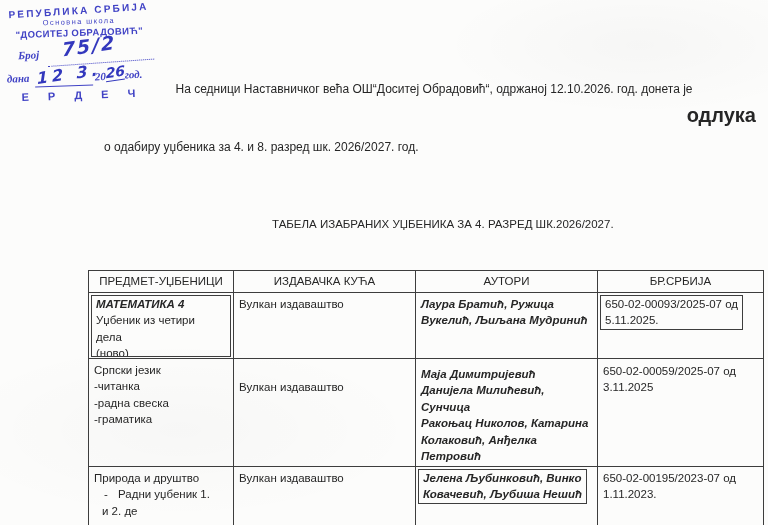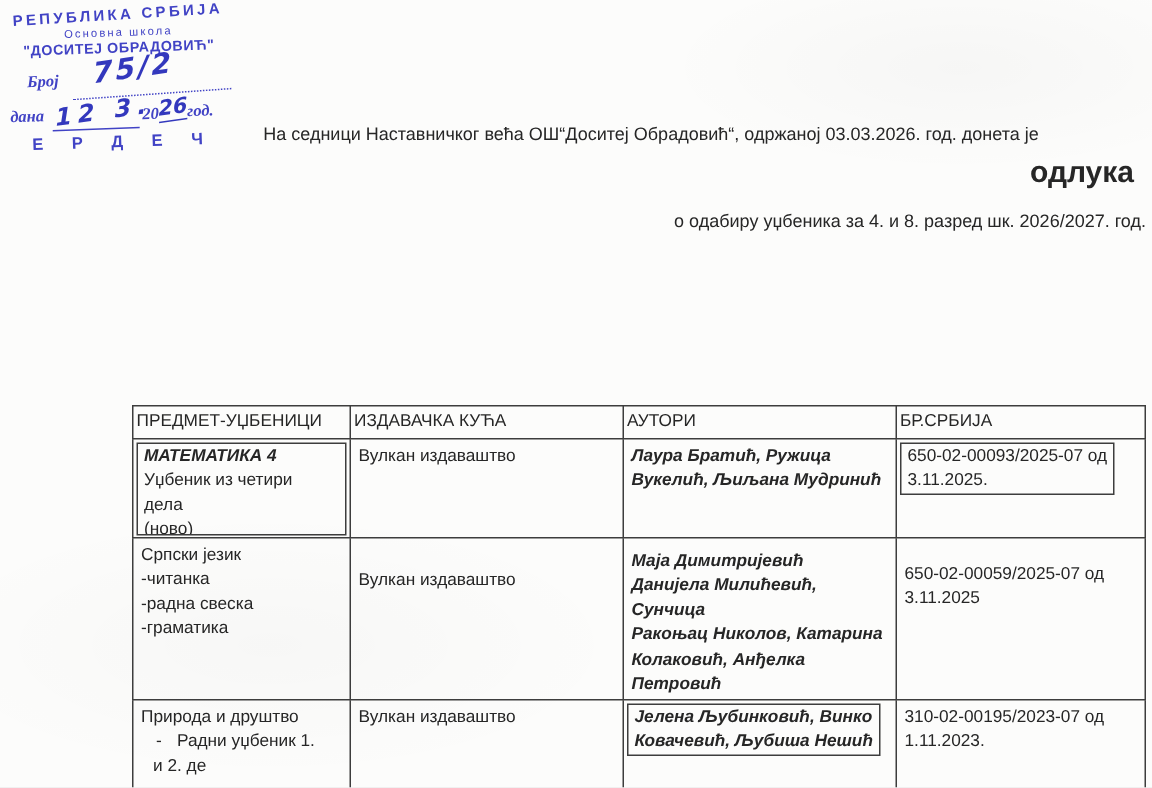--- a/index.html
+++ b/index.html
@@ -28,40 +28,40 @@
   .hand-year { position:absolute; left:99px; top:-5px; font-size:14px; border-bottom:1.4px solid #3338bd; }
   .dotline-number { position:absolute; left:30px; right:4px; bottom:3px; border-bottom:1.6px dotted #4143c5; transform:rotate(-2deg); }
   .dotline-date { position:absolute; left:28px; width:58px; bottom:2px; border-bottom:1.6px solid #4143c5; }
   .year-prefix { position:absolute; left:88px; top:1px; }
   .year-suffix { position:absolute; left:118px; top:0px; }
   .stamp-place { margin-top:1px; margin-left:18px; font-weight:bold; font-size:11px; letter-spacing:8px; white-space:nowrap; }
 
   
   .intro { position:absolute; left:104px; top:82px; width:660px; text-align:center; font-size:12px; }
   .decision-title { position:absolute; left:96px; top:104px; width:660px; text-align:right; font-size:20px; font-weight:bold; }
-  .subtitle { position:absolute; left:104px; top:140px; width:660px; text-align:right; font-size:12px; }
+  .subtitle { position:absolute; left:104px; top:140px; width:660px; text-align:left; font-size:12px; }
   .table-title { position:absolute; left:272px; top:218px; font-size:11.5px; }
 
   
   .table-wrap { position:absolute; left:88px; top:270px; }
   table { border-collapse:collapse; table-layout:fixed; width:675px; }
   td, th { border:1.4px solid #3d3d3d; vertical-align:top; font-size:11.5px; line-height:16.5px; padding:1px 5px; text-align:left; font-weight:normal; }
-  th { padding:2px 2px; vertical-align:middle; }
+  th { text-align:center; padding:2px 2px; vertical-align:middle; }
   tr.hdr { height:19px; }
   tr.r0 { height:64px; }
   tr.r1 { height:104px; }
   tr.r2 { height:68px; }
   .b { font-weight:bold;font-style:italic; }
   .inbox { border:1.2px solid #3d3d3d; padding:0 4px; }
   .inbox-full { height:62px; margin:1px 0 0 0; overflow:hidden; }
   .inbox-fit { display:inline-block; margin-top:1px; }
   td.no-pad { padding:1px 2px; }
   .pt20 { padding-top:20px; }
   .pt7 { padding-top:7px; }
-  .pt16 { padding-top:16px;margin-top:40px; }
+  .pt16 { padding-top:4px;margin-top:40px; }
   .pt3 { padding-top:3px; }
   .bullet-line { display:flex; }
   .bullet-dash { width:14px; margin-left:10px; text-align:left; }
   .bullet-cont { margin-left:8px; }
 </style>
 </head>
 <body>
 
 <div class="page">
 
@@ -78,23 +78,24 @@
       <span>дана</span>
       <span class="hand hand-date">12 3.</span>
       <span class="dotline-date"></span>
       <span class="year-prefix">20</span>
       <span class="hand hand-year">26</span>
       <span class="year-suffix">год.</span>
     </div>
     <div class="stamp-place">Е Р Д Е Ч</div>
   </div>
 
-  <div class="intro">На седници Наставничког већа ОШ“Доситеј Обрадовић“, одржаној 03.03.2026. год. донета је</div>
+  <div class="intro">На седници Наставничког већа ОШ“Доситеј Обрадовић“, одржаној 12.10.2026. год. донета је</div>
   <div class="decision-title">одлука</div>
   <div class="subtitle">о одабиру уџбеника за 4. и 8. разред шк. 2026/2027. год.</div>
+  <div class="table-title">ТАБЕЛА ИЗАБРАНИХ УЏБЕНИКА ЗА 4. РАЗРЕД ШК.2026/2027.</div>
 
   <div class="table-wrap">
     <table>
       <colgroup>
         <col style="width:145px">
           <col style="width:182px">
           <col style="width:182px">
           <col style="width:166px">
       </colgroup>
       <tbody>
@@ -115,21 +116,21 @@
           </div>
         </td>
         <td class="pt3">Вулкан издаваштво</td>
         <td class="b pt3">
           <div>Лаура Братић, Ружица</div>
           <div>Вукелић, Љиљана Мудринић</div>
         </td>
         <td class="no-pad">
           <div class="inbox inbox-fit">
             <div>650-02-00093/2025-07 од</div>
-            <div>3.11.2025.</div>
+            <div>5.11.2025.</div>
           </div>
         </td>
       </tr>
 
       <tr class="r1">
         <td class="pt3">
           <div>Српски језик</div>
           <div>-читанка</div>
           <div>-радна свеска</div>
           <div>-граматика</div>
@@ -158,21 +159,21 @@
           <div class="bullet-cont">и 2. де</div>
         </td>
         <td class="pt3">Вулкан издаваштво</td>
         <td class="no-pad">
           <div class="inbox inbox-fit b">
             <div>Јелена Љубинковић, Винко</div>
             <div>Ковачевић, Љубиша Нешић</div>
           </div>
         </td>
         <td class="pt3">
-          <div>310-02-00195/2023-07 од</div>
+          <div>650-02-00195/2023-07 од</div>
           <div>1.11.2023.</div>
         </td>
       </tr>
     </tbody>
       </table>
   </div>
 
 </div>
 
 </body></html>

